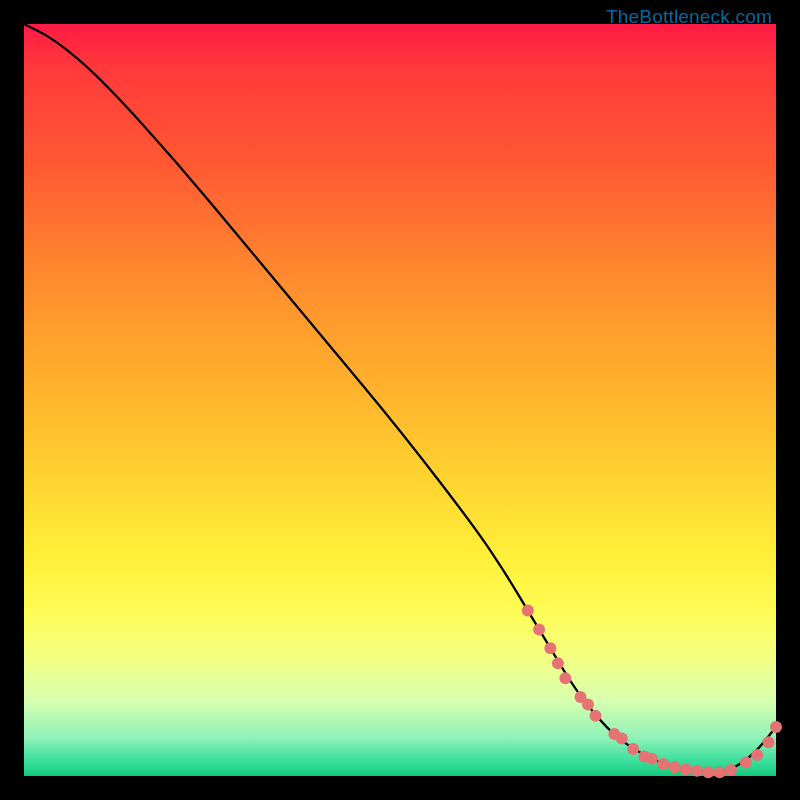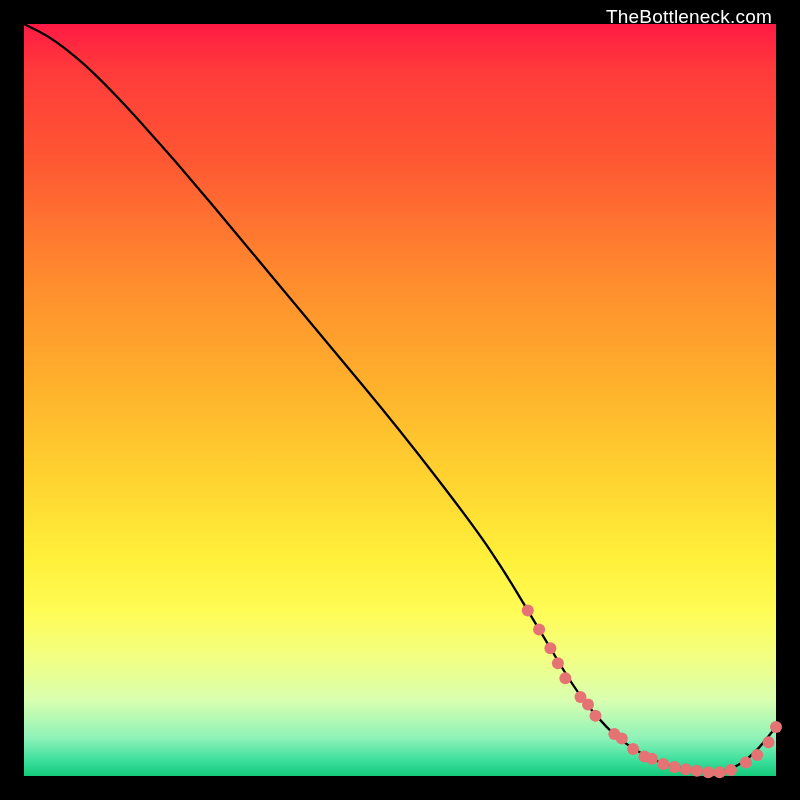--- a/index.html
+++ b/index.html
@@ -45,21 +45,21 @@
     left: 0;
     top: 0;
     width: 752px;
     height: 752px;
     overflow: visible;
   }
   .watermark {
     position: absolute;
     right: 28px;
     top: 6px;
-    color: #ffffff;
+    color: #0369a1;
     font-family: Arial, Helvetica, sans-serif;
     font-size: 19px;
     letter-spacing: 0.2px;
     user-select: none;
   }
 </style>
 </head>
 <body>
 
 <div class="stage">

